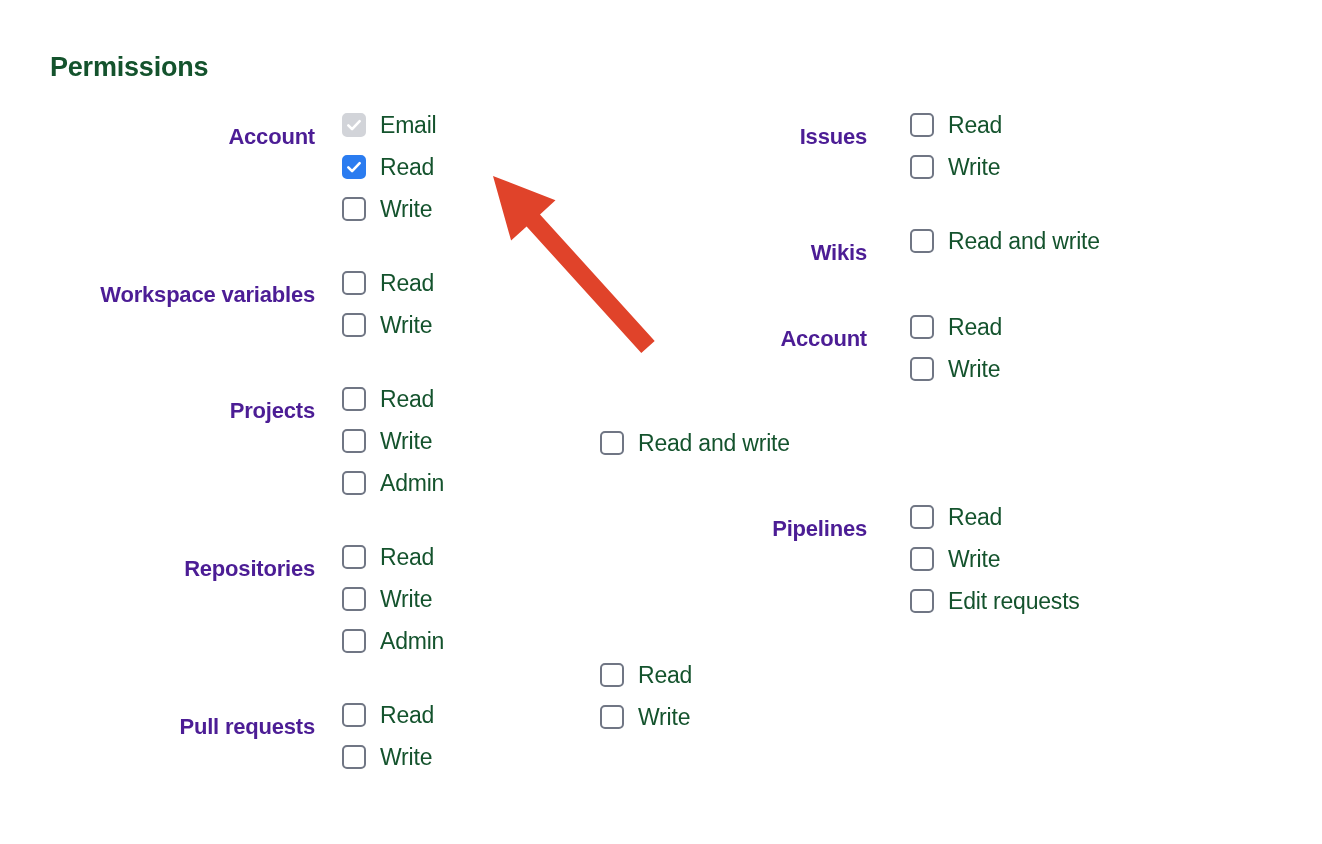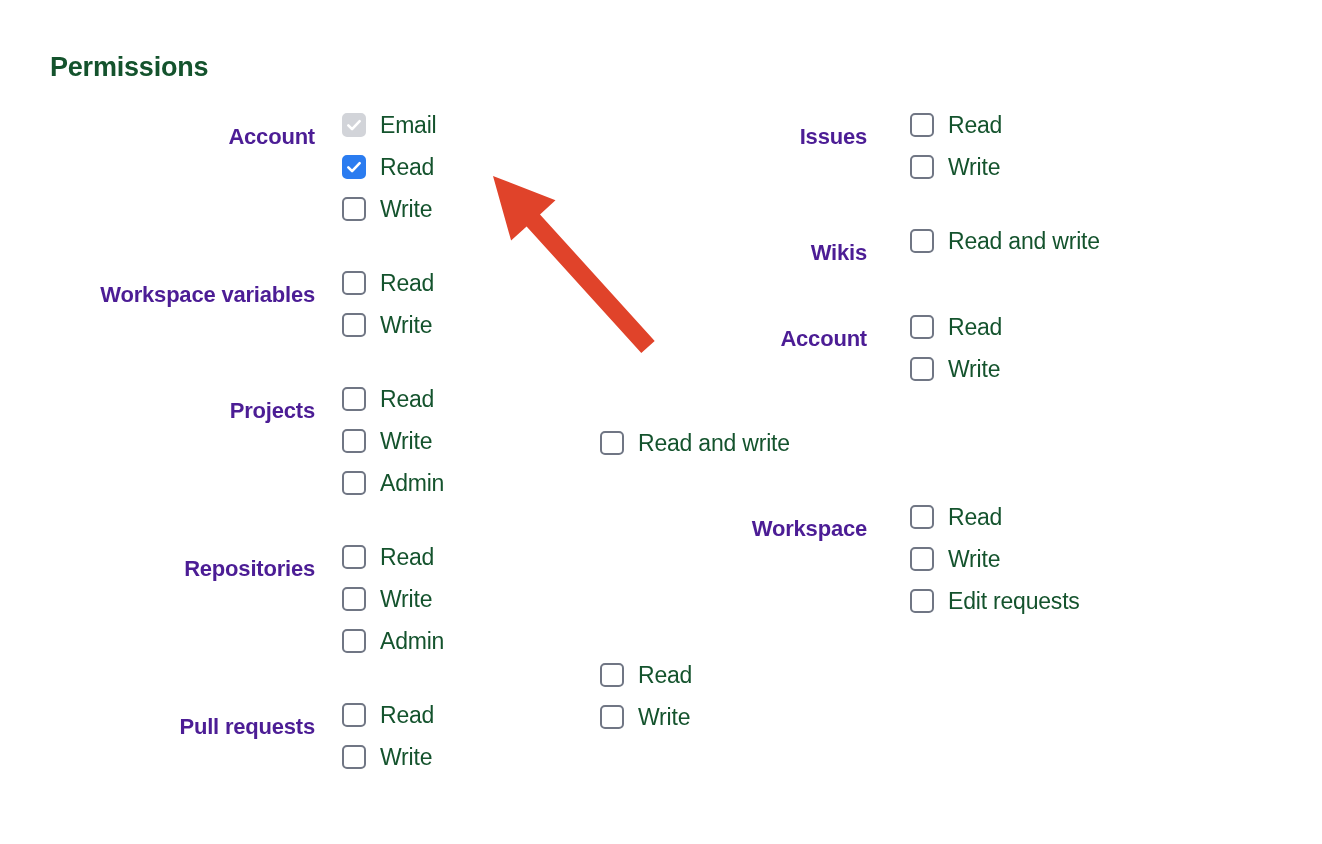--- a/index.html
+++ b/index.html
@@ -261,21 +261,21 @@
         </div>
         <div class="perm-group">
           <div class="group-options">
             <div class="option-row">
               <span class="cbox"></span>
               <span class="opt-label">Read and write</span>
             </div>
           </div>
         </div>
         <div class="perm-group">
-          <div class="group-label">Workspace</div>
+          <div class="group-label">Pipelines</div>
           <div class="group-options">
             <div class="option-row">
               <span class="cbox"></span>
               <span class="opt-label">Read</span>
             </div>
             <div class="option-row">
               <span class="cbox"></span>
               <span class="opt-label">Write</span>
             </div>
             <div class="option-row">

